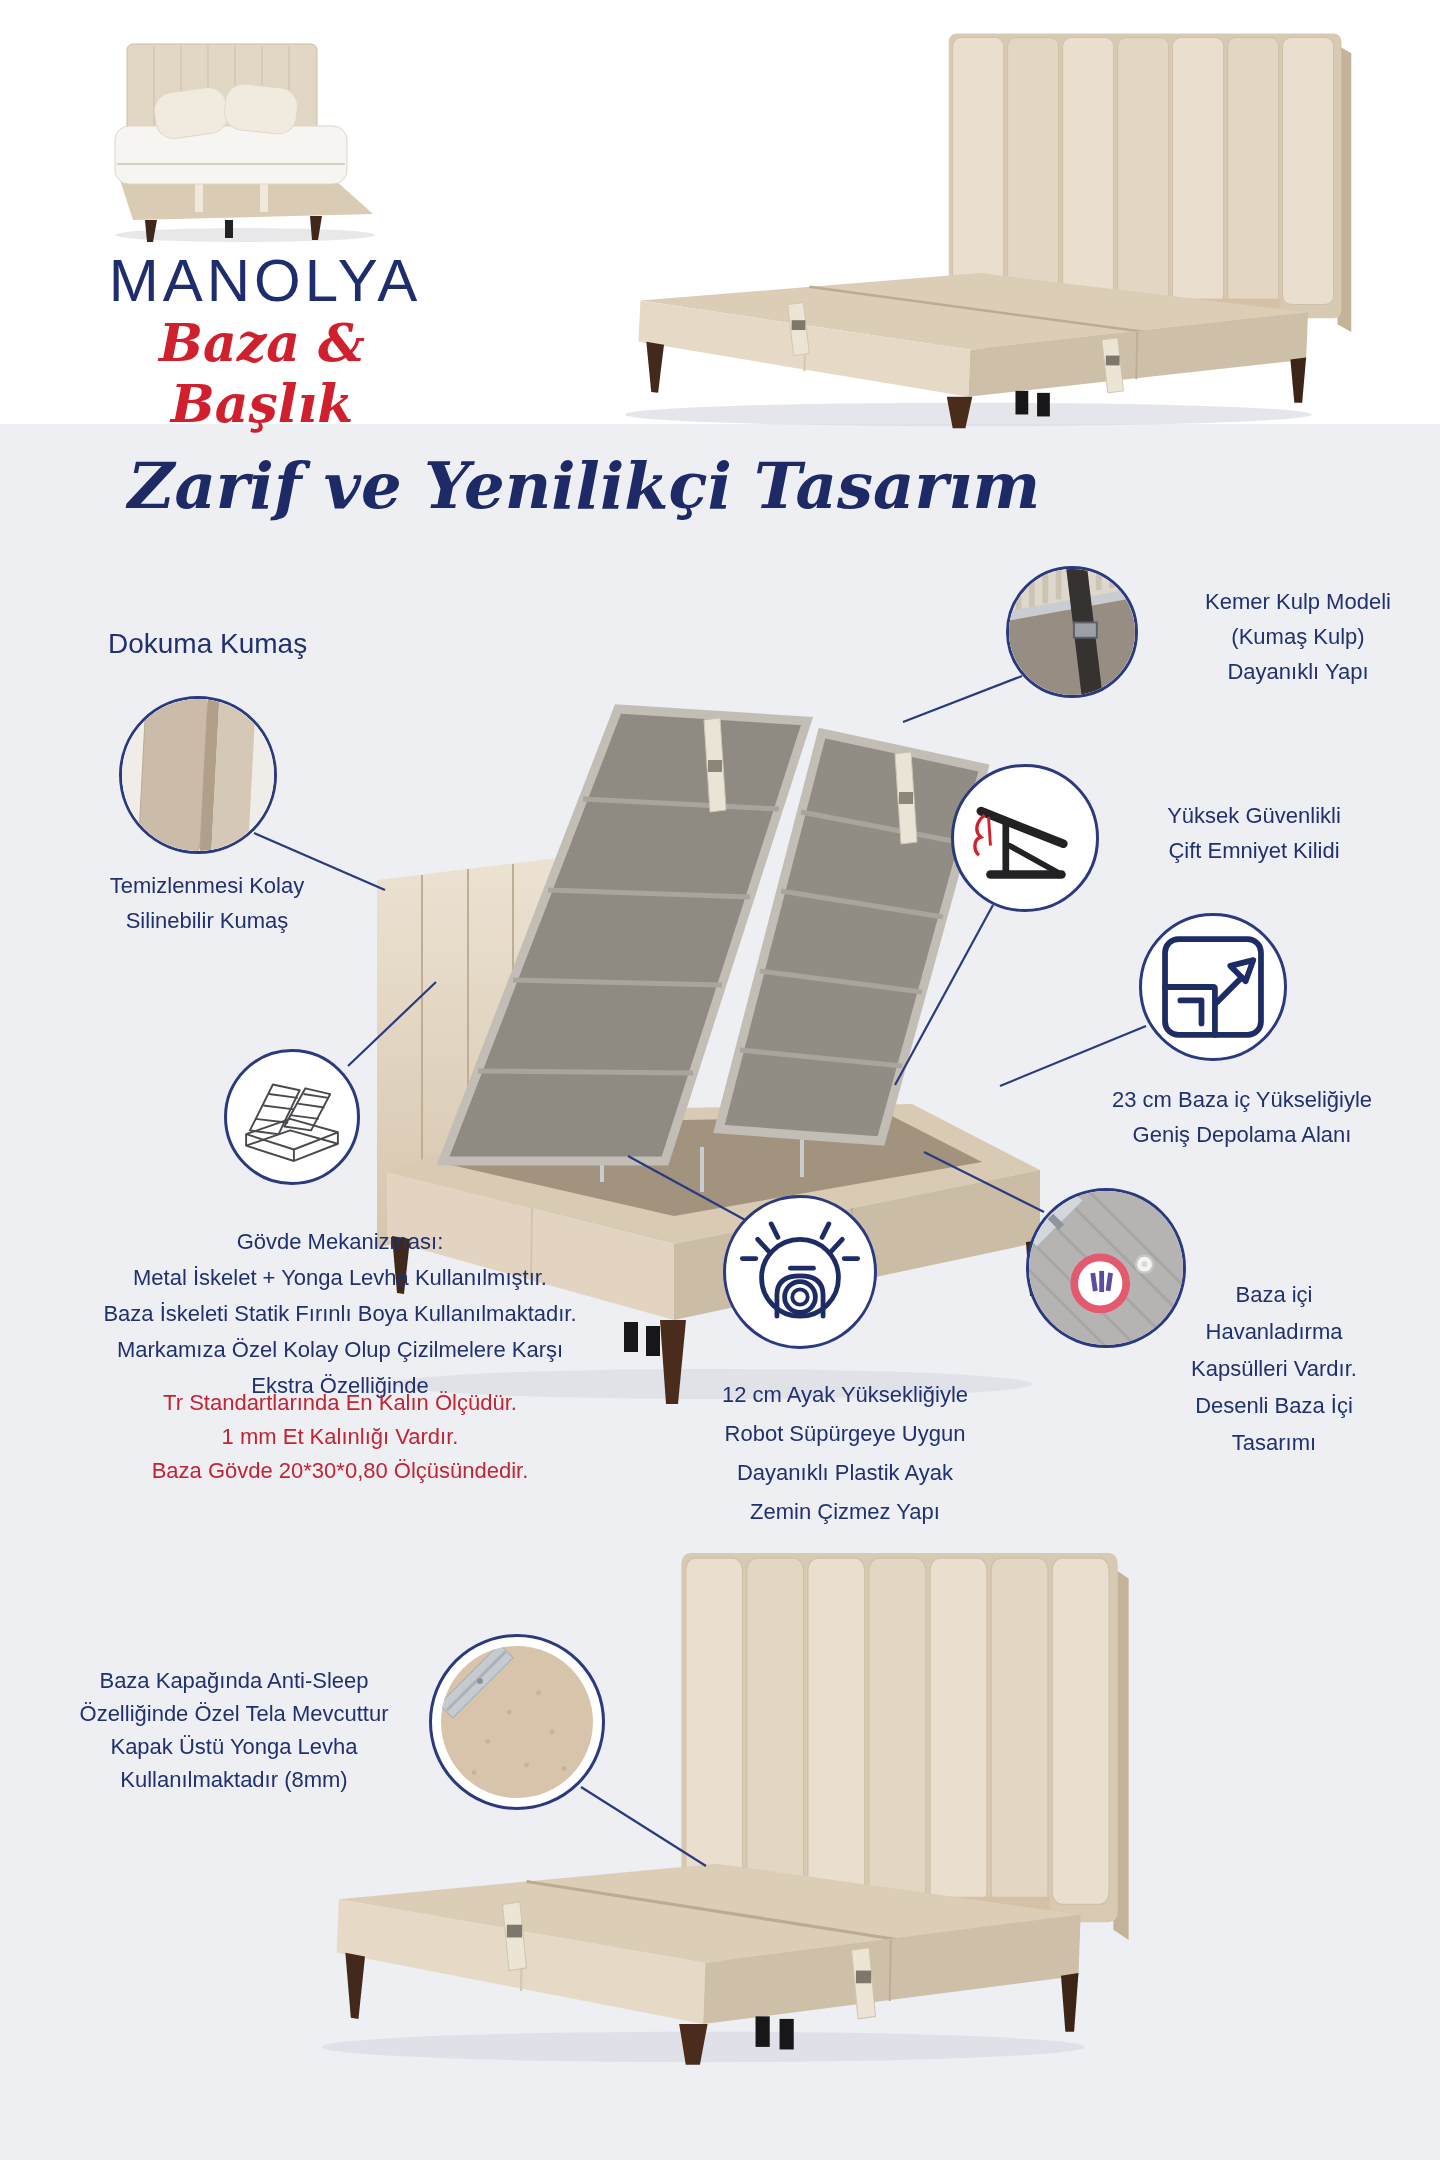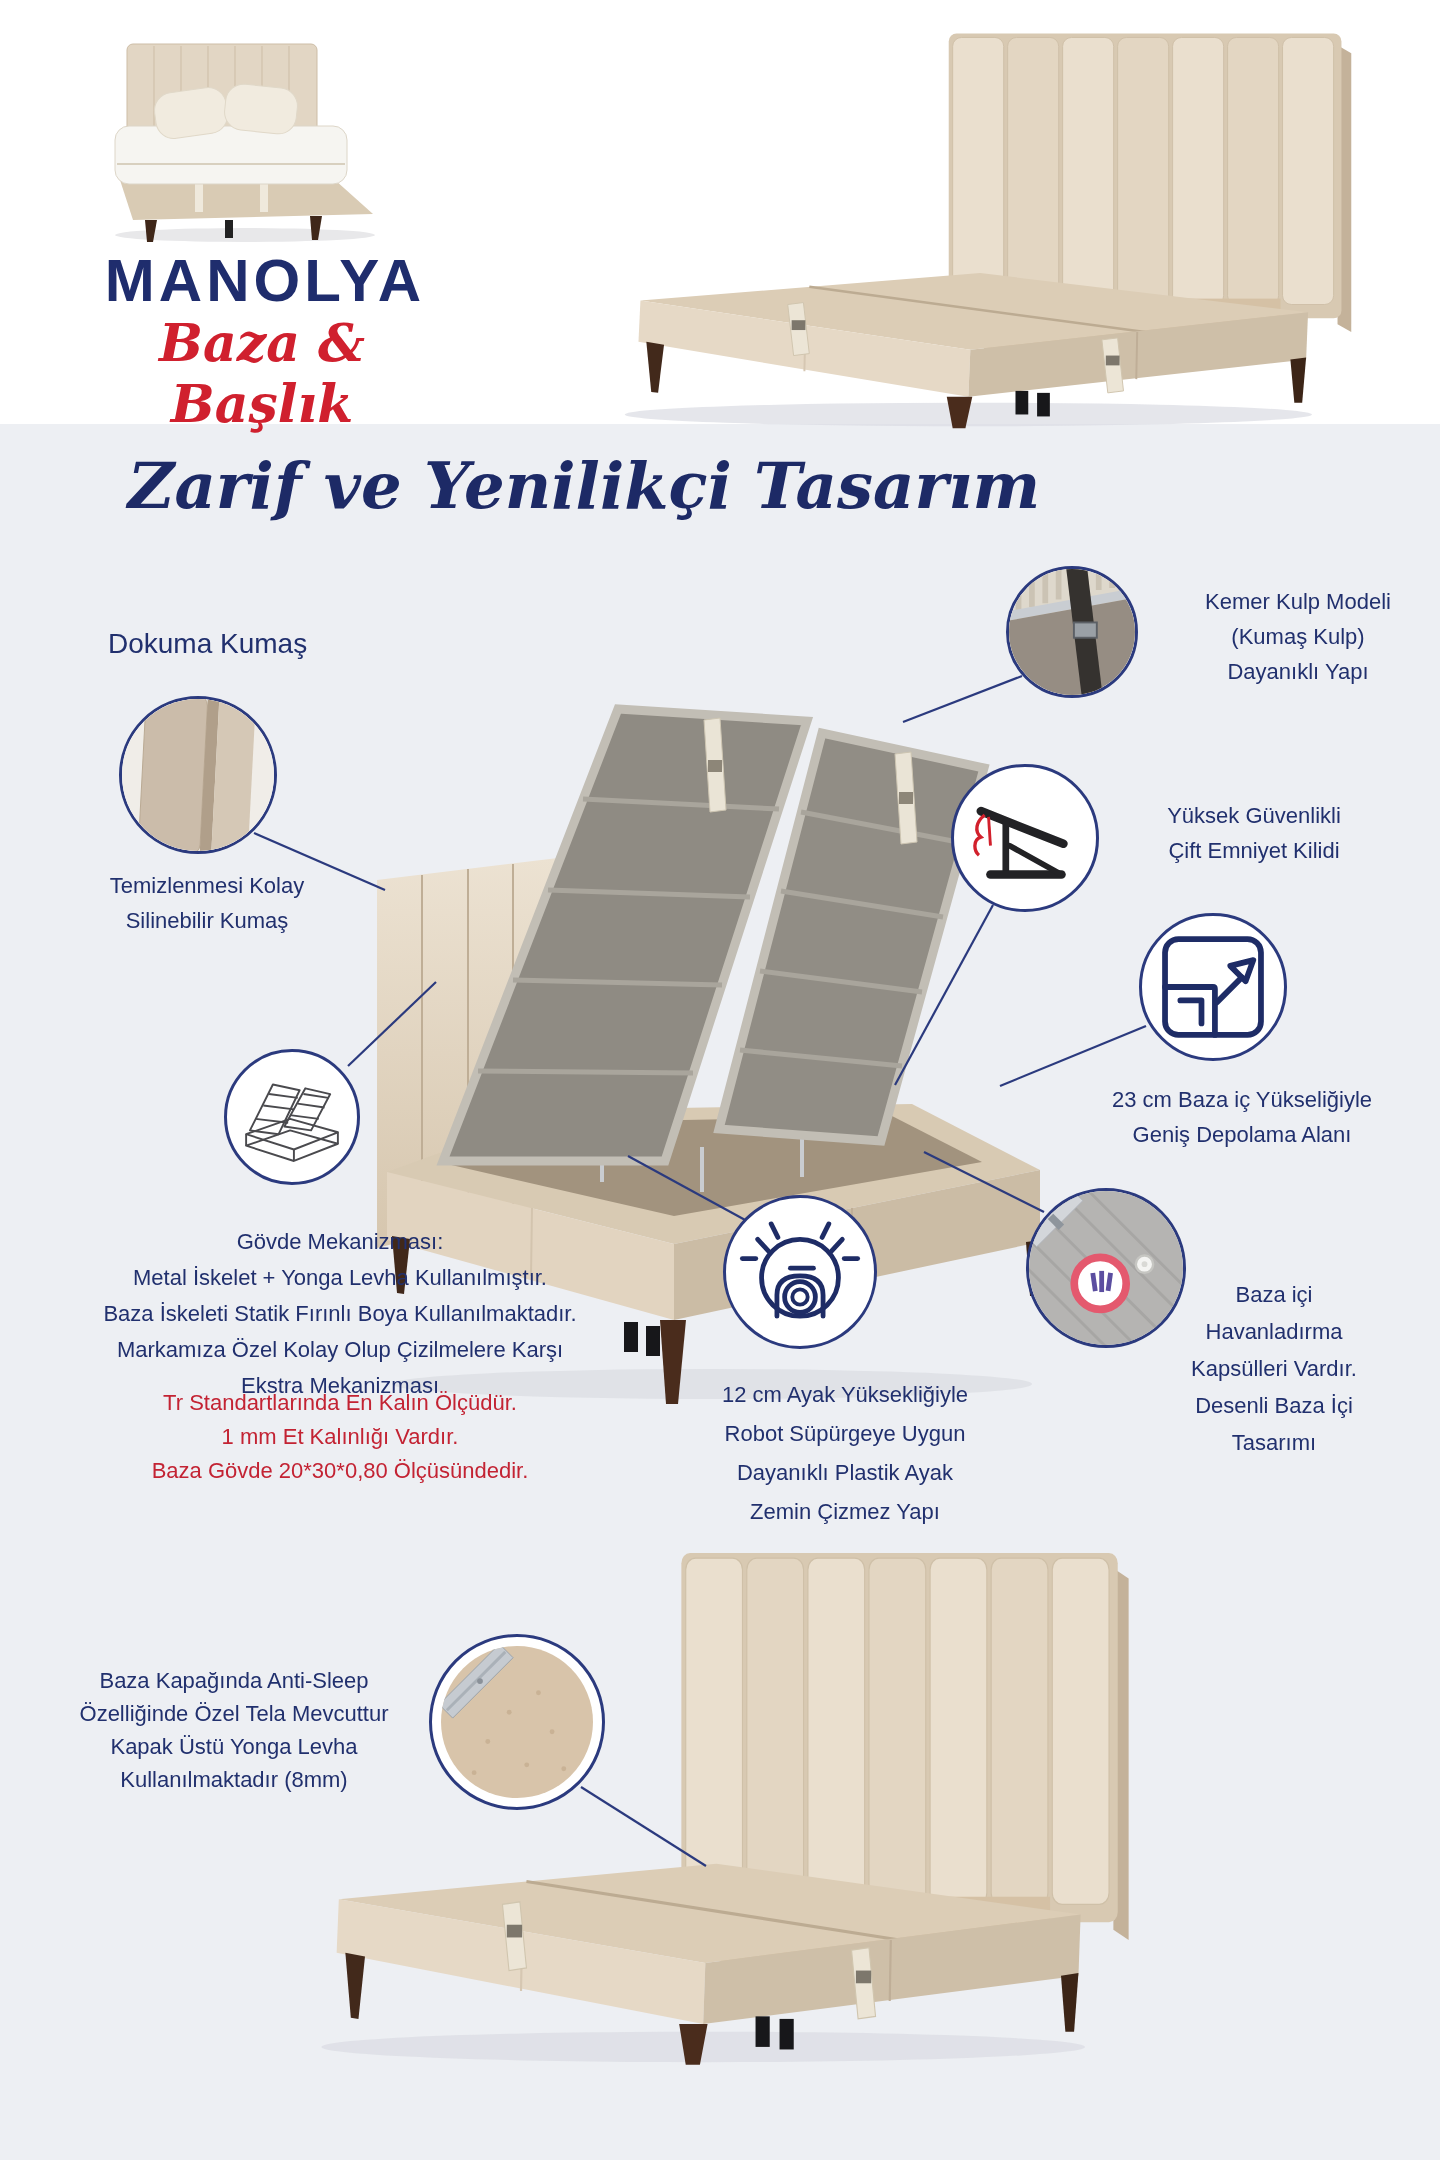--- a/index.html
+++ b/index.html
@@ -2,21 +2,21 @@
 <html><head>
 <meta charset="utf-8">
 <style>
   html,body{margin:0;padding:0;}
   #page{position:relative;width:1440px;height:2160px;background:#edeff3;overflow:hidden;
         font-family:"Liberation Sans",sans-serif;}
   #top-band{position:absolute;left:0;top:0;width:1440px;height:424px;background:#ffffff;}
   .feat{position:absolute;text-align:center;font-size:22px;line-height:35px;color:#21306e;z-index:6;}
   .feat div{white-space:nowrap;}
   .brand-name{position:absolute;left:70px;top:246px;width:390px;text-align:center;
-      font-size:60px;font-weight:bold;letter-spacing:4px;color:#1f2d6d;z-index:6;}
+      font-size:60px;font-weight:normal;letter-spacing:4px;color:#1f2d6d;z-index:6;}
   .brand-tagline{position:absolute;left:62px;top:300px;width:400px;text-align:center;
       font-family:"DejaVu Serif",serif;font-style:italic;font-weight:bold;
       font-size:52px;color:#d0202e;z-index:6;margin-top:12px;}
   #main-title{position:absolute;left:0;top:448px;width:1168px;text-align:center;
       font-family:"DejaVu Serif",serif;font-style:italic;font-weight:bold;
       font-size:64px;color:#1d2a66;z-index:6;}
   .circ{position:absolute;border-radius:50%;border:3px solid #2b3a7e;background:#ffffff;
       box-sizing:border-box;overflow:hidden;z-index:6;}
   .circ svg{position:absolute;left:0;top:0;width:100%;height:100%;}
   .photo-inset{position:absolute;inset:9px;border-radius:50%;overflow:hidden;}
@@ -258,21 +258,21 @@
           <line x1="6" y1="-14" x2="34" y2="-10"></line>
           <line x1="12" y1="-24" x2="38" y2="-20"></line>
       </g>
     </svg>
   </div>
   <div class="feat" style="left:20px;top:1224px;width:640px;line-height:36px">
     <div>Gövde Mekanizması:</div>
     <div>Metal İskelet + Yonga Levha Kullanılmıştır.</div>
     <div>Baza İskeleti Statik Fırınlı Boya Kullanılmaktadır.</div>
     <div>Markamıza Özel Kolay Olup Çizilmelere Karşı</div>
-    <div>Ekstra Mekanizması</div>
+    <div>Ekstra Özelliğinde</div>
   </div>
   <div class="feat red-lines" style="left:20px;top:1386px;width:640px;line-height:34px">
     <div>Tr Standartlarında En Kalın Ölçüdür.</div>
     <div>1 mm Et Kalınlığı Vardır.</div>
     <div>Baza Gövde 20*30*0,80 Ölçüsündedir.</div>
   </div>
 
   <div class="circ" style="left:723px;top:1195px;width:154px;height:154px">
     <svg viewBox="-77 -77 154 154">
       <g stroke="#1e2c66" stroke-width="5" fill="none" stroke-linecap="round">

